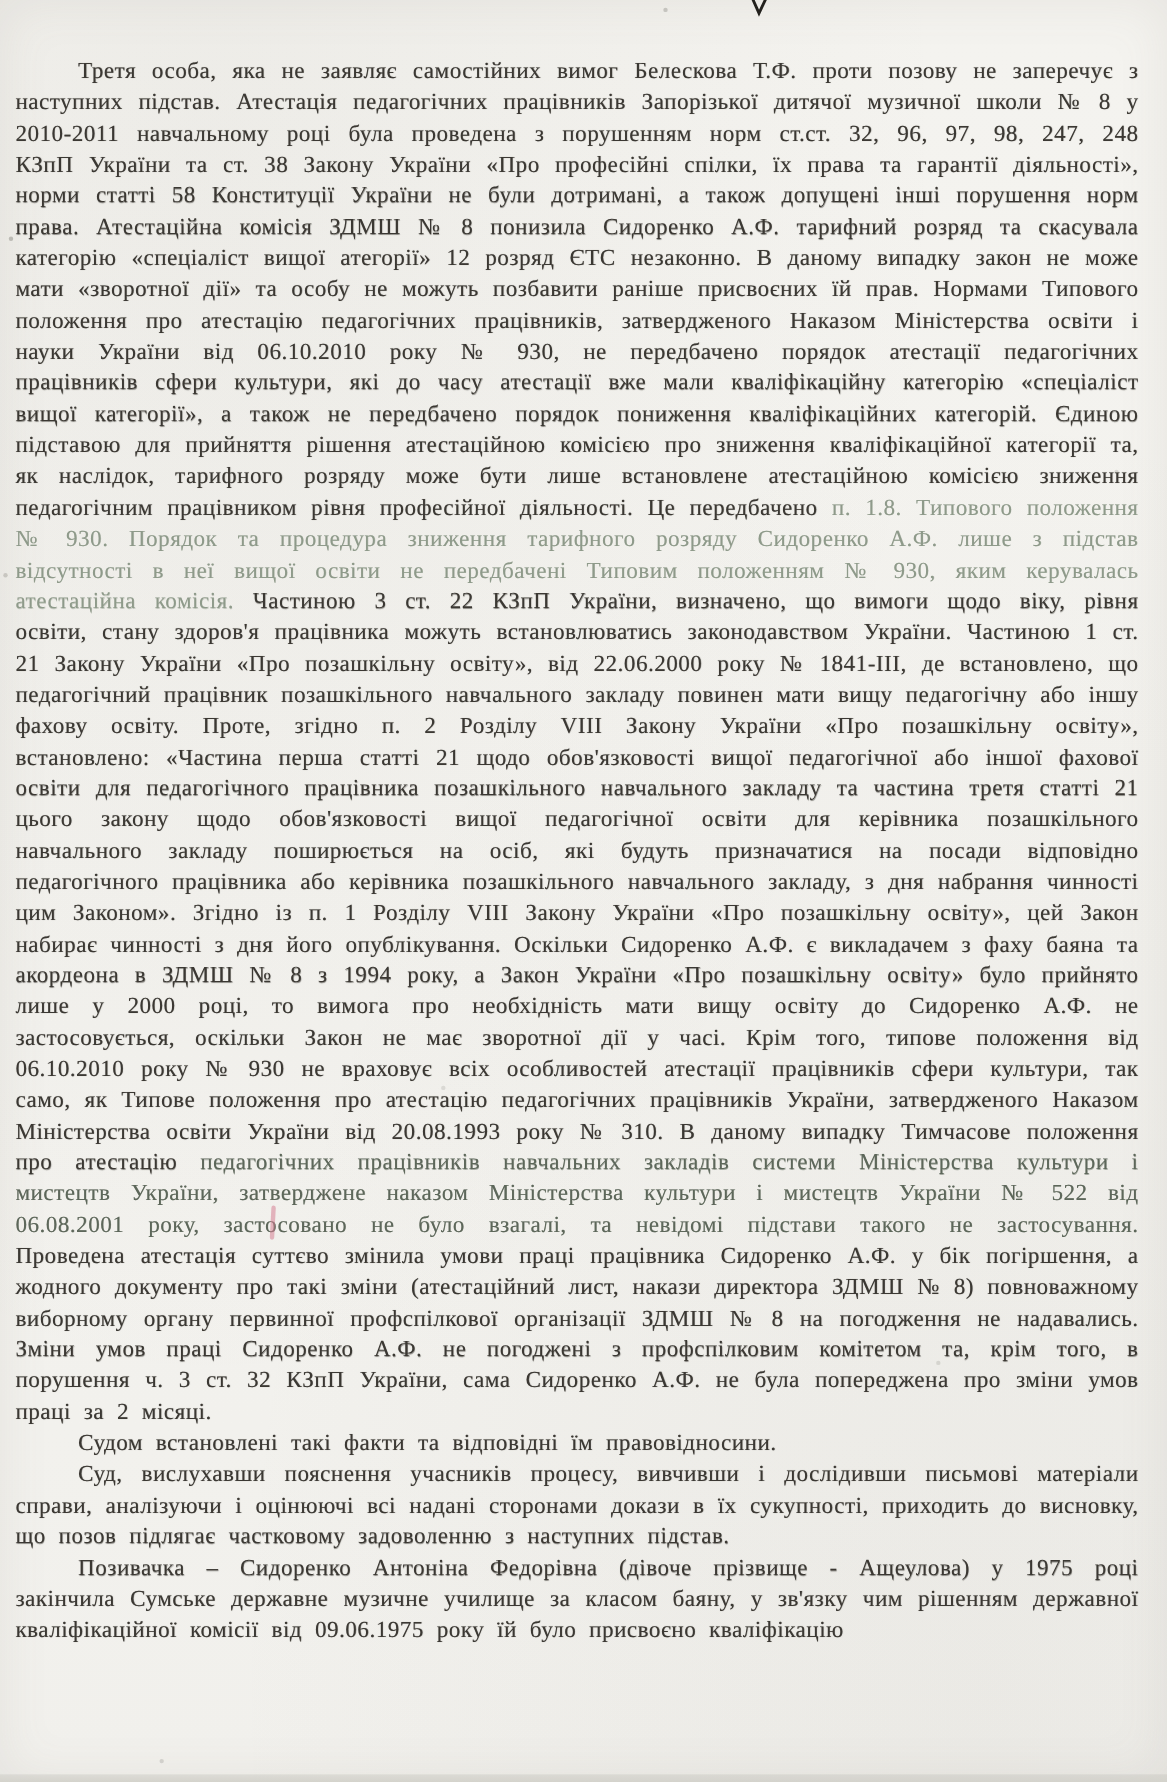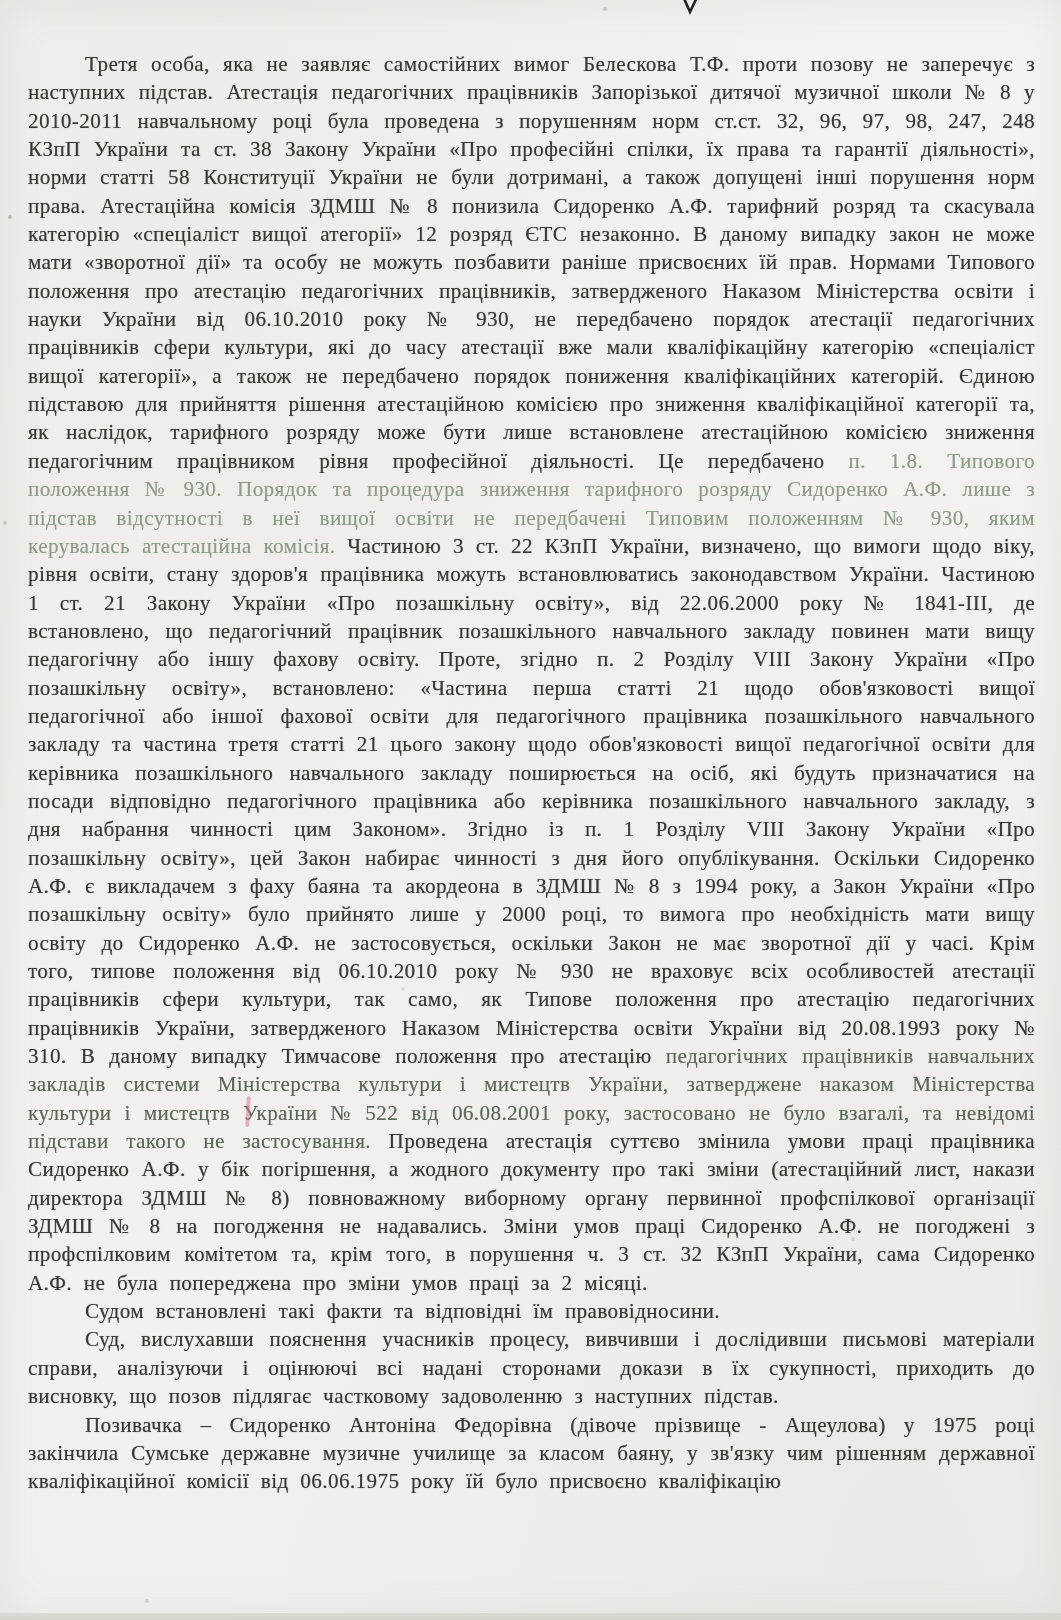--- a/index.html
+++ b/index.html
@@ -15,21 +15,21 @@
     margin: 0 auto;
     background:
       radial-gradient(ellipse at 18% 8%, rgba(110,105,92,0.05), transparent 55%),
       radial-gradient(ellipse at 85% 95%, rgba(110,105,92,0.05), transparent 55%),
       linear-gradient(180deg, #f4f3ef 0%, #f3f2ee 60%, #f1f0ec 100%);
     box-shadow: inset 0 0 46px rgba(118,112,96,0.10);
     overflow: hidden;
   }
   .text-block {
     position: absolute;
-    left: 28px;
+    left: 14px;
     right: 26px;
     top: 50px;
     text-align: justify;
     font-family: "Liberation Serif", "DejaVu Serif", serif;
     font-size: 21px;
     line-height: 28.35px;
     color: #3b3833;
     letter-spacing: 0.45px;
     word-spacing: 6px;
     text-shadow: 0.3px 0.3px 0.7px rgba(59,56,51,0.55);
@@ -102,21 +102,21 @@
   </div>
 
   <div class="text-block">
 
     <p class="para"><span>Третя особа, яка не заявляє самостійних вимог Белескова Т.Ф. проти позову не заперечує з наступних підстав. Атестація педагогічних працівників Запорізької дитячої музичної школи № 8 у 2010-2011 навчальному році була проведена з порушенням норм ст.ст. 32, 96, 97, 98, 247, 248 КЗпП України та ст. 38 Закону України «Про професійні спілки, їх права та гарантії діяльності», норми статті 58 Конституції України не були дотримані, а також допущені інші порушення норм права. Атестаційна комісія ЗДМШ № 8 понизила Сидоренко А.Ф. тарифний розряд та скасувала категорію «спеціаліст вищої атегорії» 12 розряд ЄТС незаконно. В даному випадку закон не може мати «зворотної дії» та особу не можуть позбавити раніше присвоєних їй прав. Нормами Типового положення про атестацію педагогічних працівників, затвердженого Наказом Міністерства освіти і науки України від 06.10.2010 року № 930, не передбачено порядок атестації педагогічних працівників сфери культури, які до часу атестації вже мали кваліфікаційну категорію «спеціаліст вищої категорії», а також не передбачено порядок пониження кваліфікаційних категорій. Єдиною підставою для прийняття рішення атестаційною комісією про зниження кваліфікаційної категорії та, як наслідок, тарифного розряду може бути лише встановлене атестаційною комісією зниження педагогічним працівником рівня професійної діяльності. Це передбачено </span><span class="tone-faded">п. 1.8. Типового положення № 930. Порядок та процедура зниження тарифного розряду Сидоренко А.Ф. лише з підстав відсутності в неї вищої освіти не передбачені Типовим положенням № 930, яким керувалась атестаційна комісія. </span><span>Частиною 3 ст. 22 КЗпП України, визначено, що вимоги щодо віку, рівня освіти, стану здоров'я працівника можуть встановлюватись законодавством України. Частиною 1 ст. 21 Закону України «Про позашкільну освіту», від 22.06.2000 року № 1841-ІІІ, де встановлено, що педагогічний працівник позашкільного навчального закладу повинен мати вищу педагогічну або іншу фахову освіту. Проте, згідно п. 2 Розділу VIII Закону України «Про позашкільну освіту», встановлено: «Частина перша статті 21 щодо обов'язковості вищої педагогічної або іншої фахової освіти для педагогічного працівника позашкільного навчального закладу та частина третя статті 21 цього закону щодо обов'язковості вищої педагогічної освіти для керівника позашкільного навчального закладу поширюється на осіб, які будуть призначатися на посади відповідно педагогічного працівника або керівника позашкільного навчального закладу, з дня набрання чинності цим Законом». Згідно із п. 1 Розділу VIII Закону України «Про позашкільну освіту», цей Закон набирає чинності з дня його опублікування. Оскільки Сидоренко А.Ф. є викладачем з фаху баяна та акордеона в ЗДМШ № 8 з 1994 року, а Закон України «Про позашкільну освіту» було прийнято лише у 2000 році, то вимога про необхідність мати вищу освіту до Сидоренко А.Ф. не застосовується, оскільки Закон не має зворотної дії у часі. Крім того, типове положення від 06.10.2010 року № 930 не враховує всіх особливостей атестації працівників сфери культури, так само, як Типове положення про атестацію педагогічних працівників України, затвердженого Наказом Міністерства освіти України від 20.08.1993 року № 310. В даному випадку Тимчасове положення про атестацію </span><span class="tone-faded-mild">педагогічних працівників навчальних закладів системи Міністерства культури і мистецтв України, затверджене наказом Міністерства культури і мистецтв України № 522 від 06.08.2001 року, застосовано не було взагалі, та невідомі підстави такого не застосування. </span><span>Проведена атестація суттєво змінила умови праці працівника Сидоренко А.Ф. у бік погіршення, а жодного документу про такі зміни (атестаційний лист, накази директора ЗДМШ № 8) повноважному виборному органу первинної профспілкової організації ЗДМШ № 8 на погодження не надавались. Зміни умов праці Сидоренко А.Ф. не погоджені з профспілковим комітетом та, крім того, в порушення ч. 3 ст. 32 КЗпП України, сама Сидоренко А.Ф. не була попереджена про зміни умов праці за 2 місяці.</span></p>
 
     <p class="para"><span>Судом встановлені такі факти та відповідні їм правовідносини.</span></p>
 
     <p class="para"><span>Суд, вислухавши пояснення учасників процесу, вивчивши і дослідивши письмові матеріали справи, аналізуючи і оцінюючі всі надані сторонами докази в їх сукупності, приходить до висновку, що позов підлягає частковому задоволенню з наступних підстав.</span></p>
 
-    <p class="para"><span>Позивачка – Сидоренко Антоніна Федорівна (дівоче прізвище - Ащеулова) у 1975 році закінчила Сумське державне музичне училище за класом баяну, у зв'язку чим рішенням державної кваліфікаційної комісії від 06.06.1975 року їй було присвоєно кваліфікацію</span></p>
+    <p class="para"><span>Позивачка – Сидоренко Антоніна Федорівна (дівоче прізвище - Ащеулова) у 1975 році закінчила Сумське державне музичне училище за класом баяну, у зв'язку чим рішенням державної кваліфікаційної комісії від 09.06.1975 року їй було присвоєно кваліфікацію</span></p>
 
   </div>
 
   <div class="artifact-pink-streak"></div>
   <div class="artifact-specks"></div>
   <div class="bottom-strip"></div>
 
 </div>
 
 </body></html>

